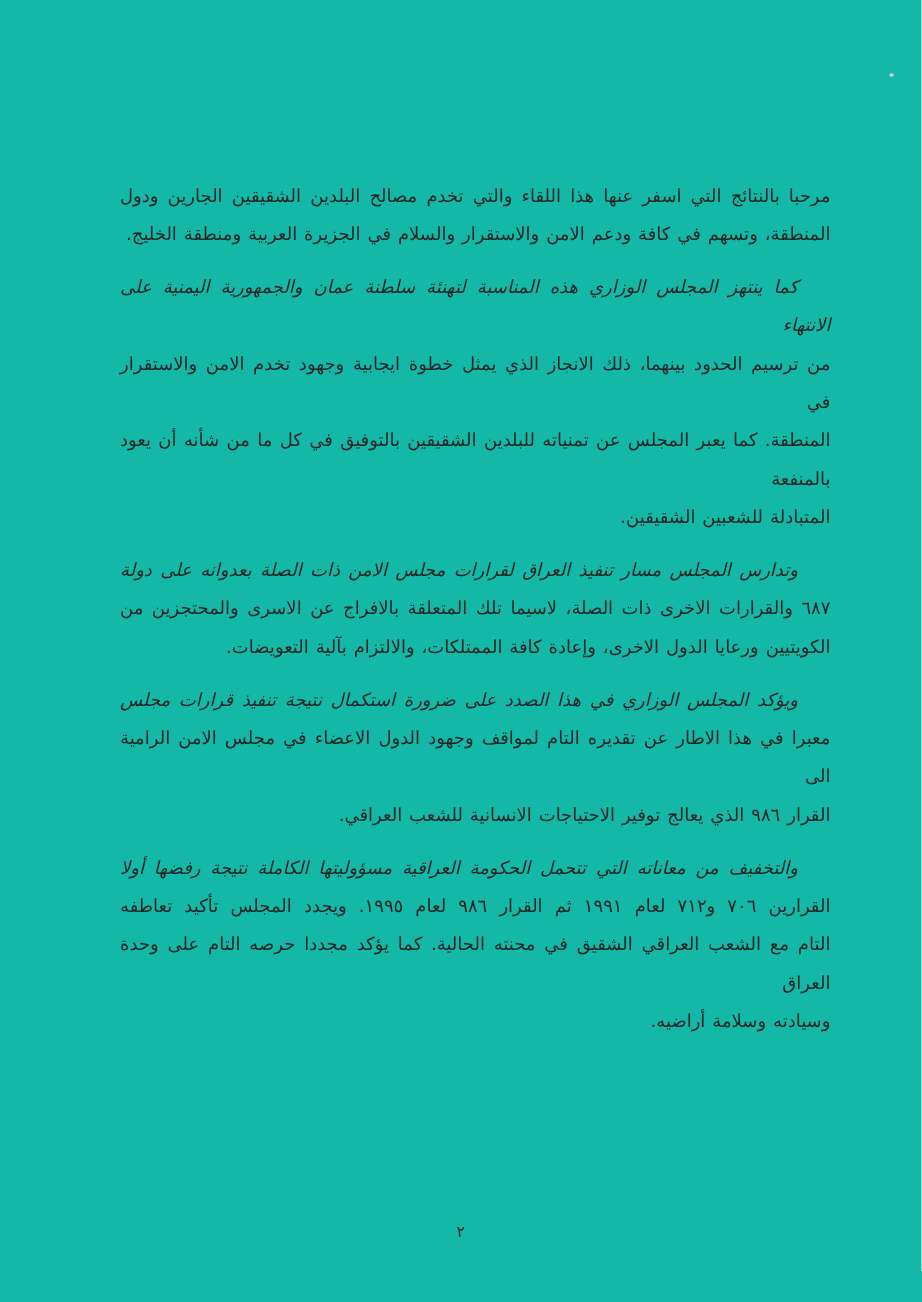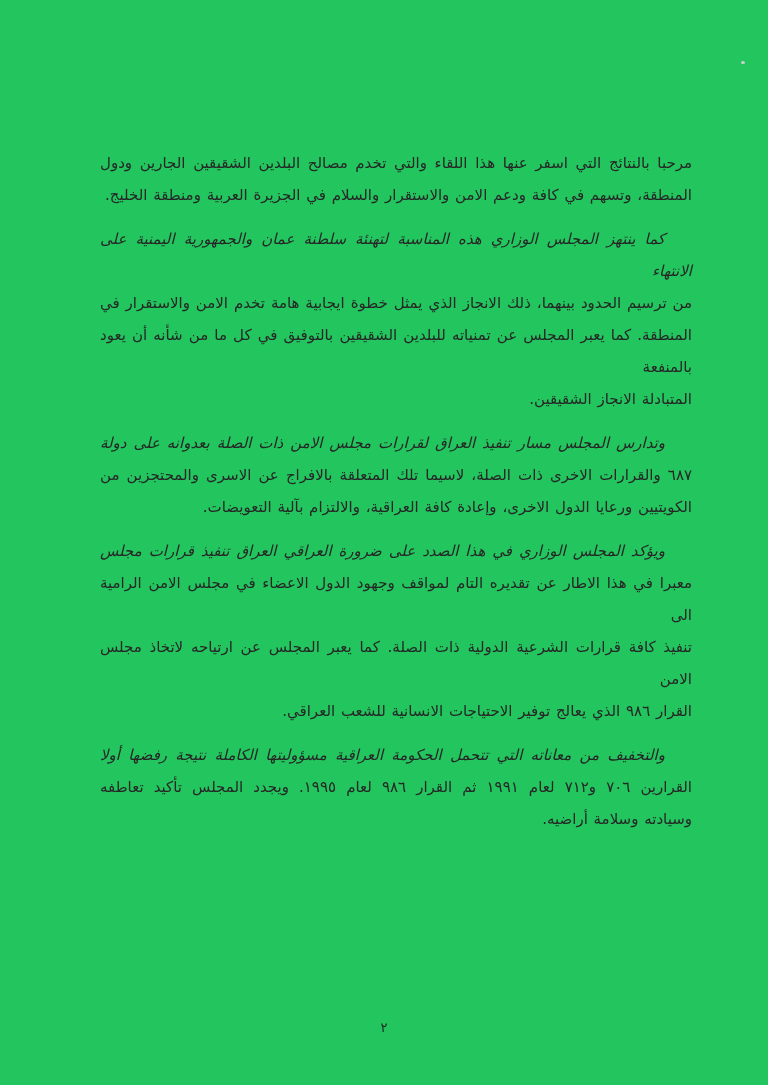--- a/index.html
+++ b/index.html
@@ -4,21 +4,21 @@
 <style>
   html, body {
     margin: 0;
     padding: 0;
     background: #ffffff;
   }
   .page {
     position: relative;
     width: 768px;
     height: 1085px;
-    background: #22c55e;
+    background: #14b8a6;
     overflow: hidden;
     font-family: "DejaVu Sans", sans-serif;
   }
   .text-block {
     position: absolute;
     top: 147px;
     left: 100px;
     right: 76px;
     direction: rtl;
     unicode-bidi: embed;
@@ -71,41 +71,41 @@
 
   <div class="text-block" dir="rtl">
 
     <div class="para">
       <div class="line">مرحبا بالنتائج التي اسفر عنها هذا اللقاء والتي تخدم مصالح البلدين الشقيقين الجارين ودول</div>
       <div class="line end">المنطقة، وتسهم في كافة ودعم الامن والاستقرار والسلام في الجزيرة العربية ومنطقة الخليج.</div>
     </div>
 
     <div class="para indent">
       <div class="line">كما ينتهز المجلس الوزاري هذه المناسبة لتهنئة سلطنة عمان والجمهورية اليمنية على الانتهاء</div>
-      <div class="line">من ترسيم الحدود بينهما، ذلك الانجاز الذي يمثل خطوة ايجابية هامة تخدم الامن والاستقرار في</div>
+      <div class="line">من ترسيم الحدود بينهما، ذلك الانجاز الذي يمثل خطوة ايجابية وجهود تخدم الامن والاستقرار في</div>
       <div class="line">المنطقة. كما يعبر المجلس عن تمنياته للبلدين الشقيقين بالتوفيق في كل ما من شأنه أن يعود بالمنفعة</div>
-      <div class="line end">المتبادلة الانجاز الشقيقين.</div>
+      <div class="line end">المتبادلة للشعبين الشقيقين.</div>
     </div>
 
     <div class="para indent">
       <div class="line">وتدارس المجلس مسار تنفيذ العراق لقرارات مجلس الامن ذات الصلة بعدوانه على دولة</div>
       <div class="line">٦٨٧ والقرارات الاخرى ذات الصلة، لاسيما تلك المتعلقة بالافراج عن الاسرى والمحتجزين من</div>
-      <div class="line end">الكويتيين ورعايا الدول الاخرى، وإعادة كافة العراقية، والالتزام بآلية التعويضات.</div>
+      <div class="line end">الكويتيين ورعايا الدول الاخرى، وإعادة كافة الممتلكات، والالتزام بآلية التعويضات.</div>
     </div>
 
     <div class="para indent">
-      <div class="line">ويؤكد المجلس الوزاري في هذا الصدد على ضرورة العراقي العراق تنفيذ قرارات مجلس</div>
+      <div class="line">ويؤكد المجلس الوزاري في هذا الصدد على ضرورة استكمال نتيجة تنفيذ قرارات مجلس</div>
       <div class="line">معبرا في هذا الاطار عن تقديره التام لمواقف وجهود الدول الاعضاء في مجلس الامن الرامية الى</div>
-      <div class="line">تنفيذ كافة قرارات الشرعية الدولية ذات الصلة. كما يعبر المجلس عن ارتياحه لاتخاذ مجلس الامن</div>
       <div class="line end">القرار ٩٨٦ الذي يعالج توفير الاحتياجات الانسانية للشعب العراقي.</div>
     </div>
 
     <div class="para indent">
       <div class="line">والتخفيف من معاناته التي تتحمل الحكومة العراقية مسؤوليتها الكاملة نتيجة رفضها أولا</div>
       <div class="line">القرارين ٧٠٦ و٧١٢ لعام ١٩٩١ ثم القرار ٩٨٦ لعام ١٩٩٥. ويجدد المجلس تأكيد تعاطفه</div>
+      <div class="line">التام مع الشعب العراقي الشقيق في محنته الحالية. كما يؤكد مجددا حرصه التام على وحدة العراق</div>
       <div class="line end">وسيادته وسلامة أراضيه.</div>
     </div>
 
   </div>
 
   <div class="page-number">٢</div>
 
 </div>
 
 </body></html>

